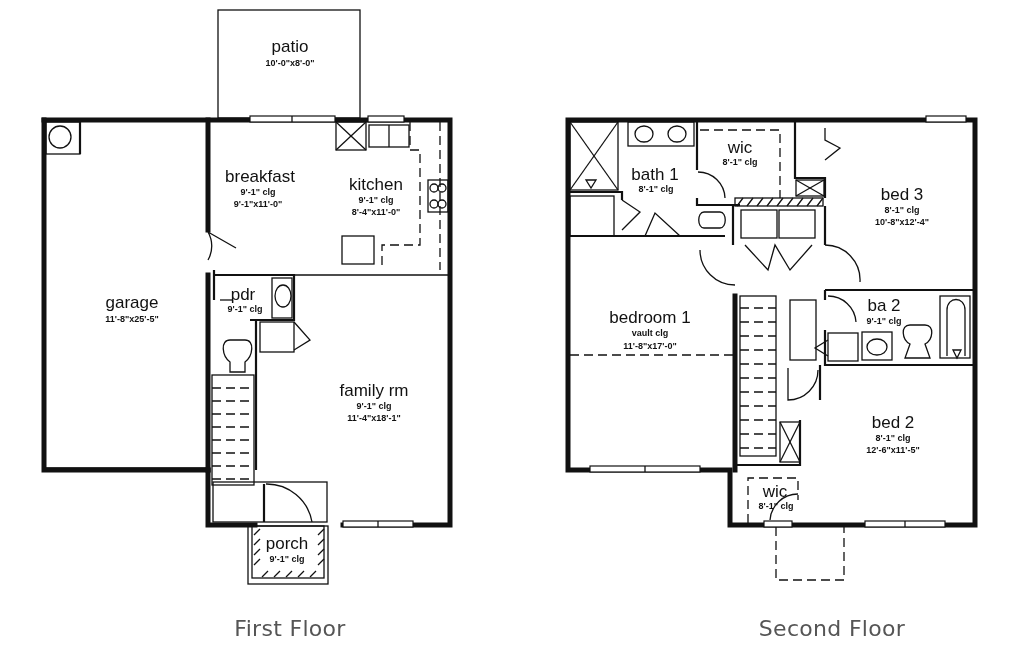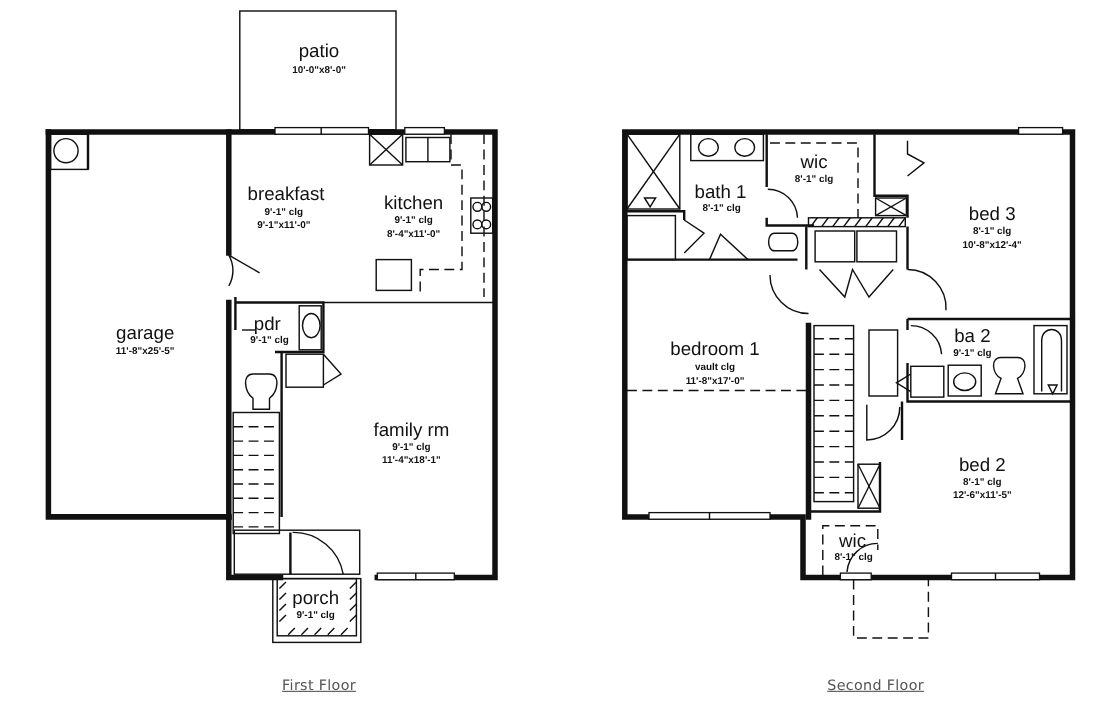--- a/index.html
+++ b/index.html
@@ -5,21 +5,21 @@
   html, body { margin:0; padding:0; background:#ffffff; }
   body { width:1018px; height:646px; position:relative; overflow:hidden; font-family:"Liberation Sans", sans-serif; }
   #plan { position:absolute; left:0; top:0; width:1018px; height:646px; }
   .wall { fill:none; stroke:#111; stroke-width:5; stroke-linecap:square; }
   .thin { fill:none; stroke:#111; stroke-width:1.3; }
   .med { fill:none; stroke:#111; stroke-width:2.2; }
   .dash { fill:none; stroke:#111; stroke-width:1.3; stroke-dasharray:9 5; }
   .win { fill:#fff; stroke:#111; stroke-width:1.2; }
   .rm { font-family:"Liberation Sans Narrow","Liberation Sans", sans-serif; font-size:17px; fill:#111; text-anchor:middle; }
   .dim { font-family:"Liberation Sans", sans-serif; font-size:9px; font-weight:bold; fill:#111; text-anchor:middle; }
-  .floor-label { position:absolute; top:616px; font-size:13px; color:#555; font-family:"DejaVu Sans", sans-serif; letter-spacing:0.3px; transform:translateX(-50%); white-space:nowrap;text-decoration:underline; }
+  .floor-label { position:absolute; top:616px; font-size:22px; color:#555; font-family:"DejaVu Sans", sans-serif; letter-spacing:0.3px; transform:translateX(-50%); white-space:nowrap; }
 </style>
 </head>
 <body>
 
 <svg id="plan" viewBox="0 0 1018 646" xmlns="http://www.w3.org/2000/svg">
 
   <g>
 
     <g>
       <rect x="218" y="10" width="142" height="108" class="thin"></rect>
@@ -249,13 +249,13 @@
     <text x="893" y="441" class="dim">8'-1" clg</text>
     <text x="893" y="453" class="dim">12'-6"x11'-5"</text>
   </g>
   <g>
     <text x="775" y="497" class="rm">wic</text>
     <text x="776" y="509" class="dim">8'-1" clg</text>
   </g>
 </svg>
 
 <div class="floor-label" style="left:290px;">First Floor</div>
-<div class="floor-label" style="left:796px;text-align:right;">Second Floor</div>
+<div class="floor-label" style="left:832px;text-align:right;">Second Floor</div>
 
 </body></html>

